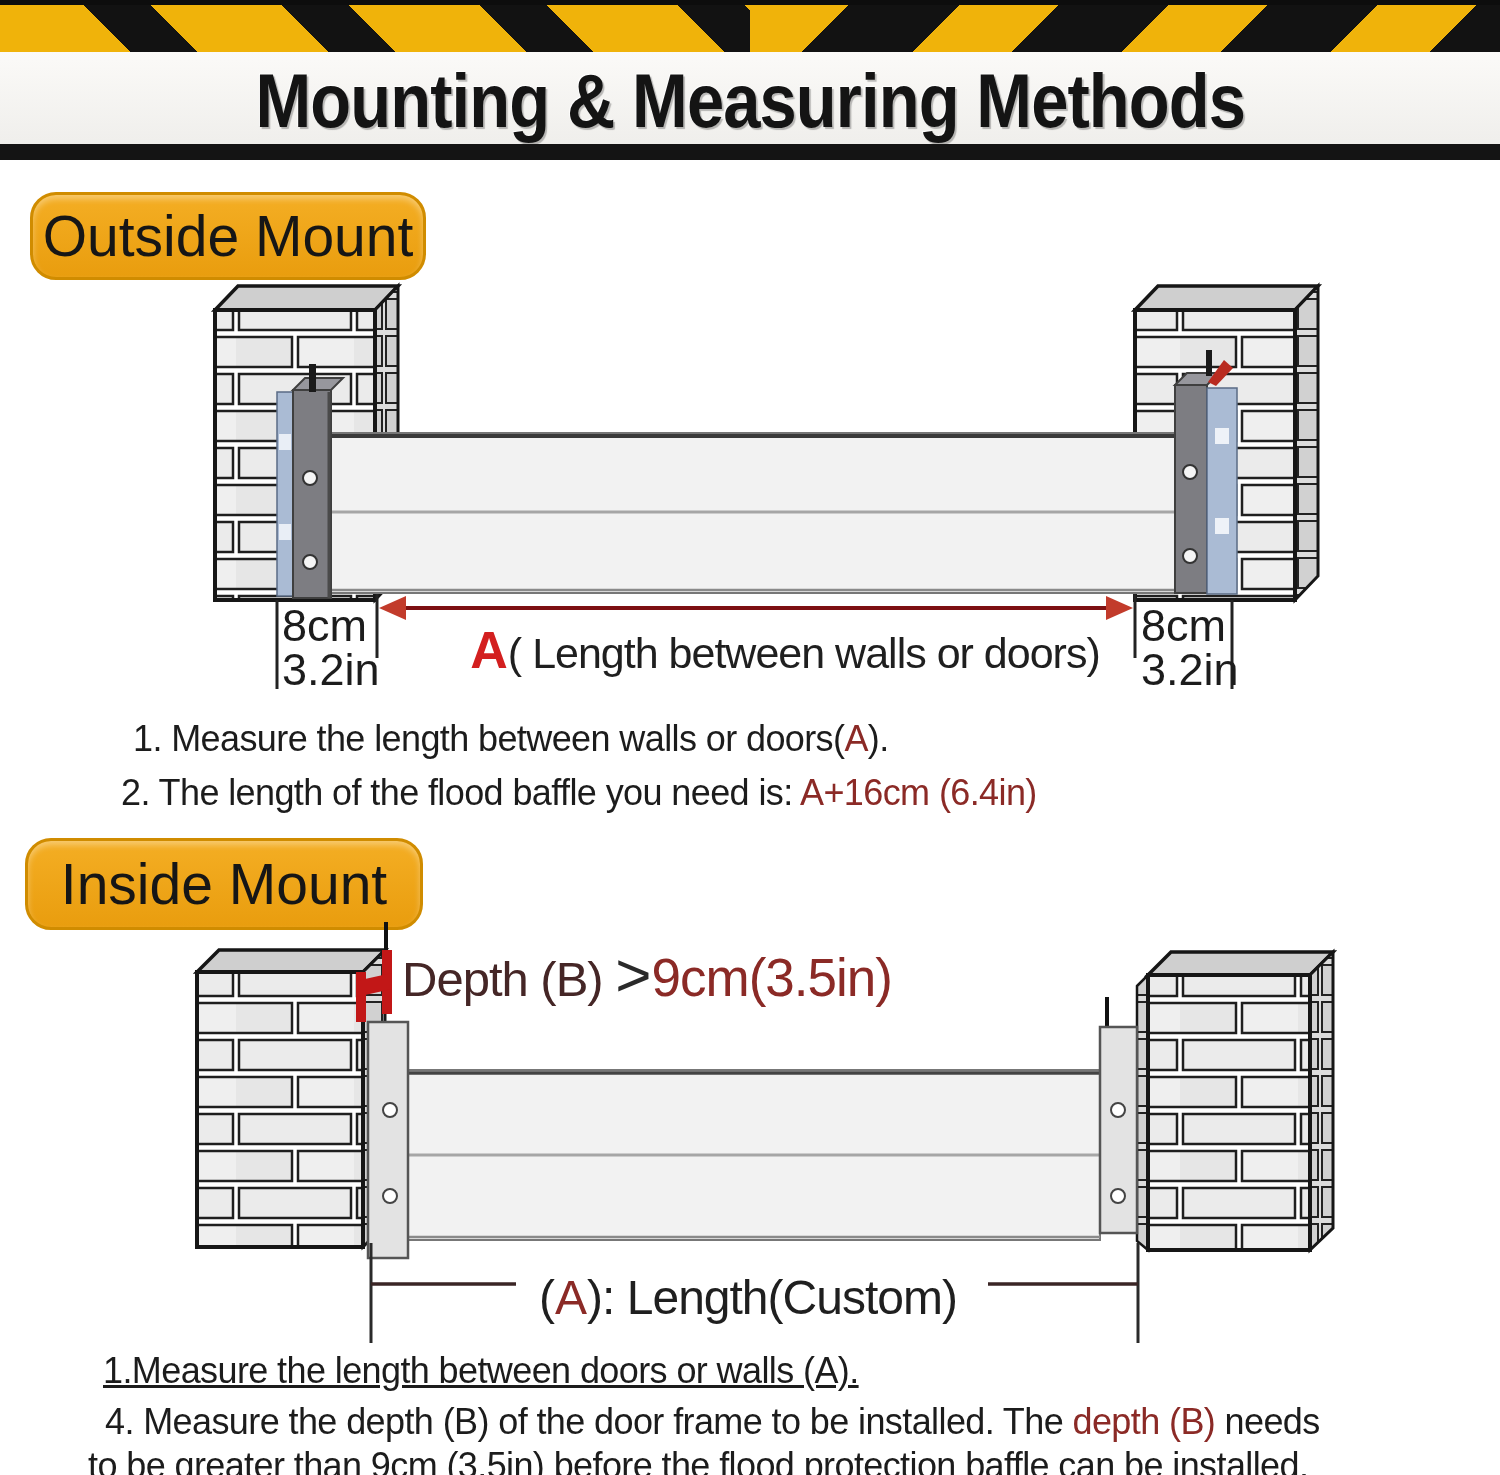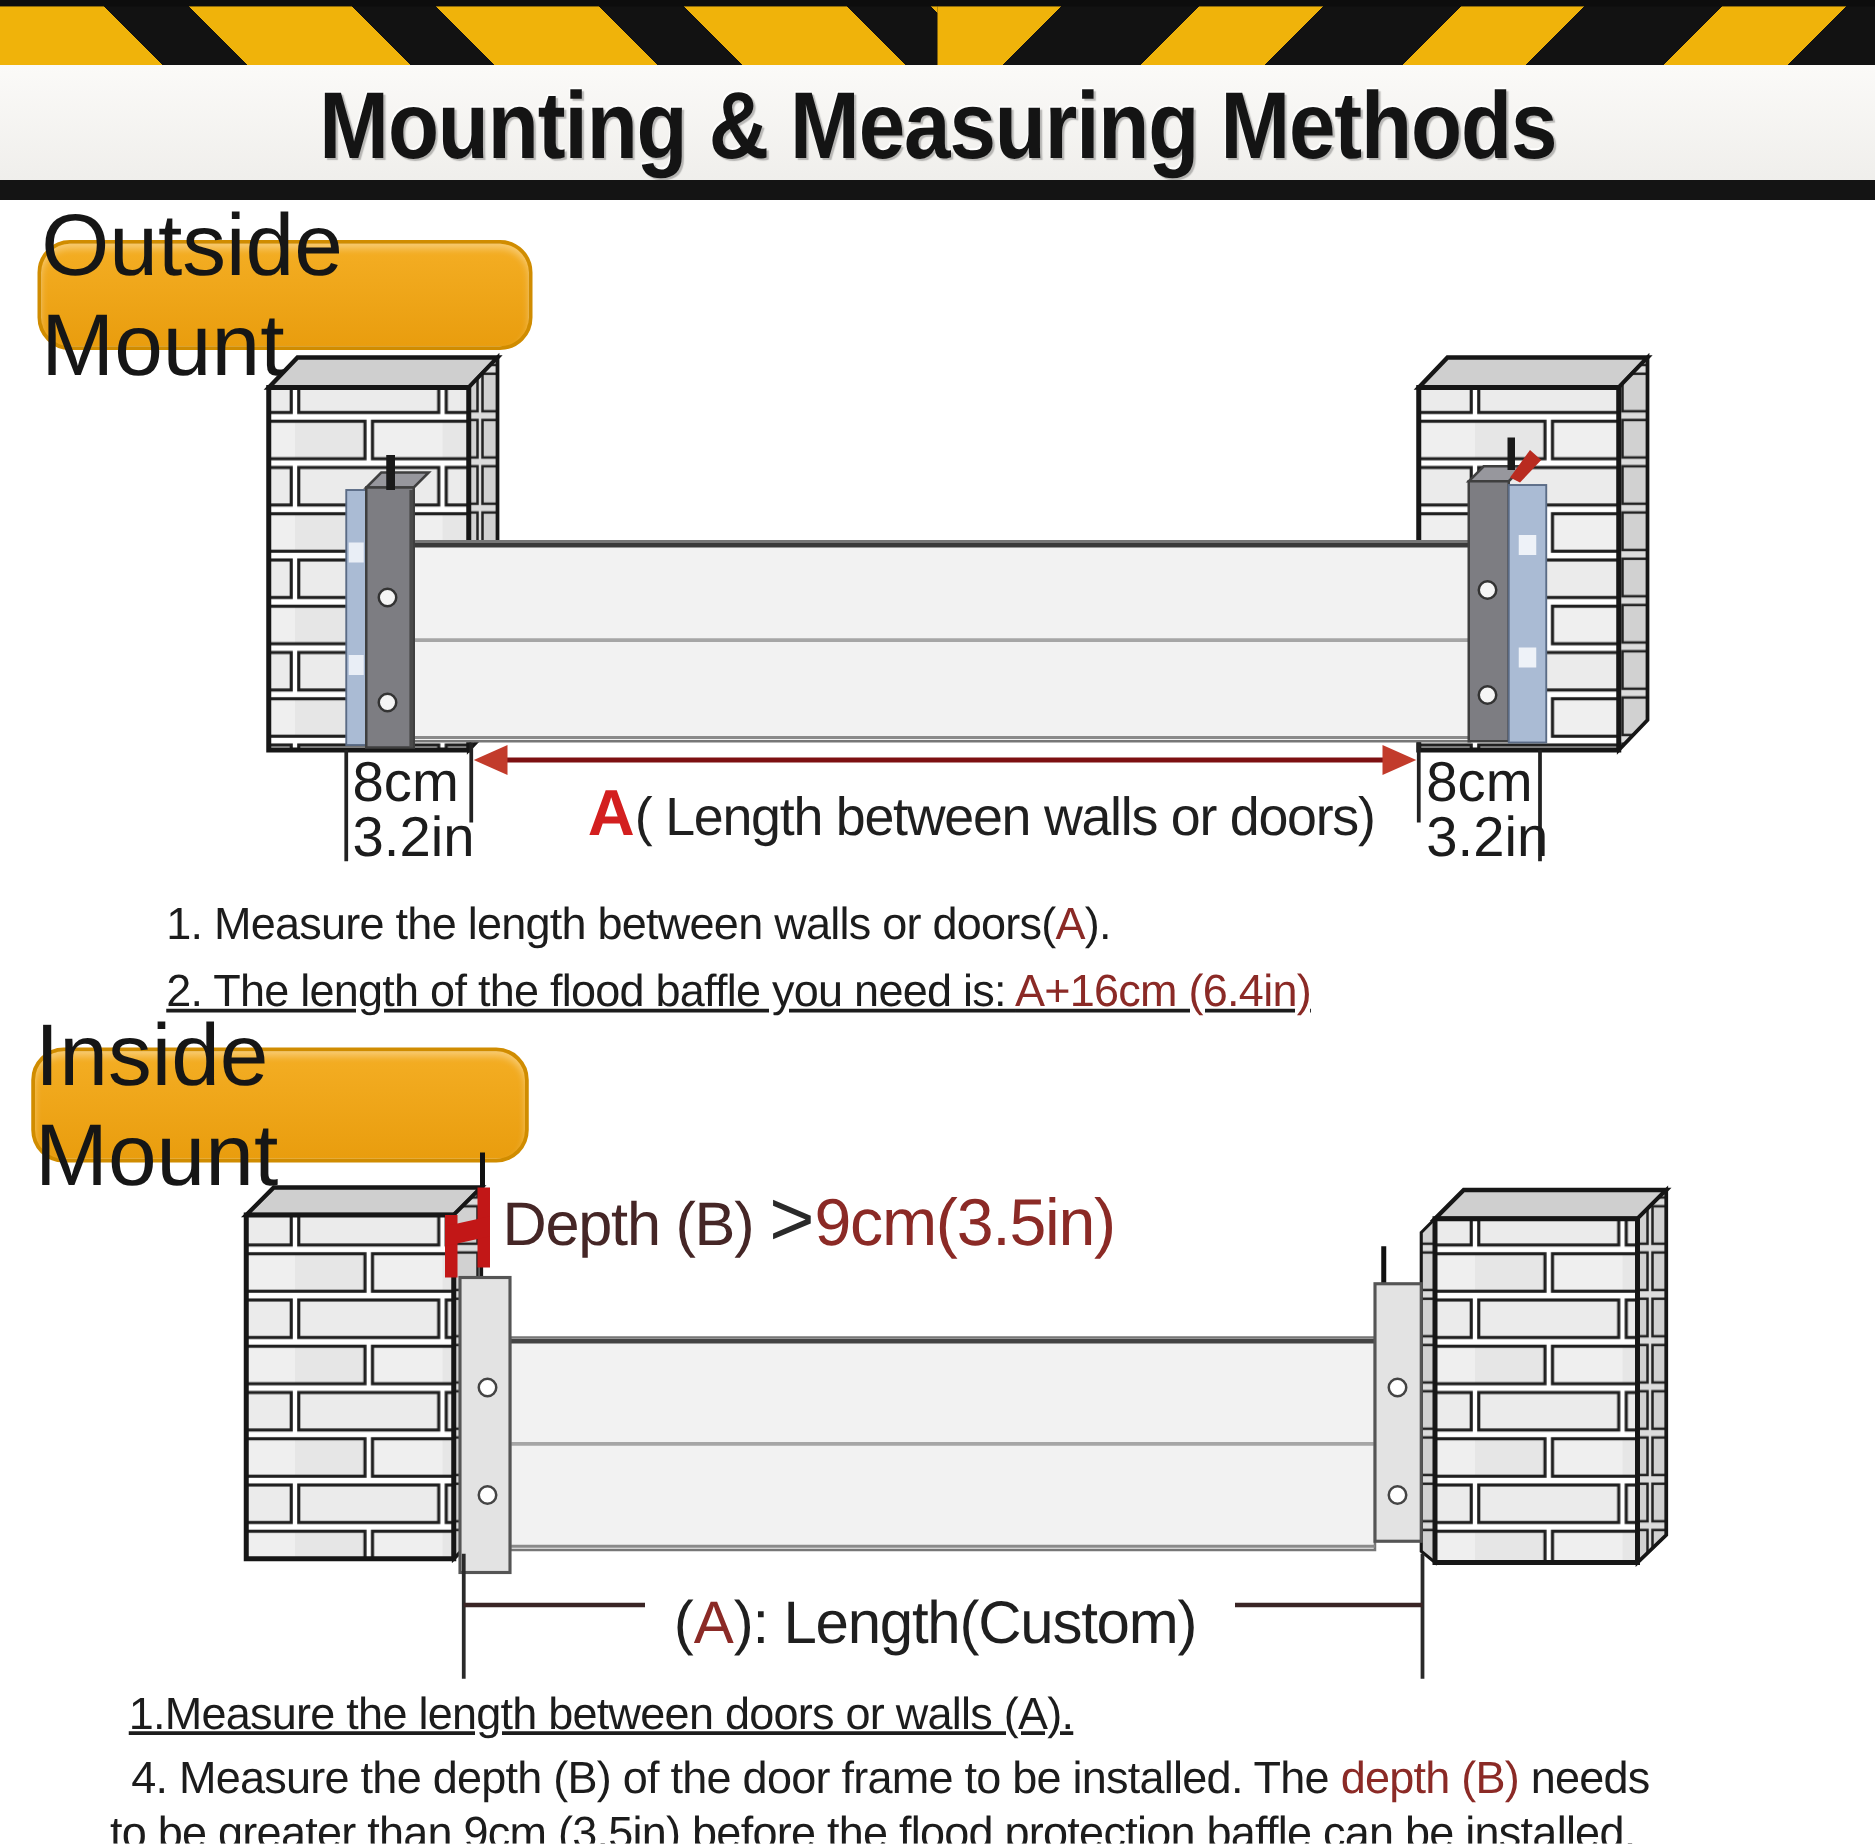--- a/index.html
+++ b/index.html
@@ -25,35 +25,35 @@
               display:flex;align-items:center;justify-content:center;}
   .page-title{font-size:76px;font-weight:bold;letter-spacing:-1px;color:#141414;
               transform:scaleX(.88);white-space:nowrap;
               text-shadow:2px 2px 1px rgba(0,0,0,.25), -1px -1px 0 rgba(255,255,255,.8);}
   .title-rule{position:absolute;left:0;top:144px;width:1500px;height:16px;background:#141414;}
 
   
   .badge{position:absolute;display:flex;align-items:center;justify-content:center;
          background:linear-gradient(180deg,#f4ae24,#e99d0e);
          border:3px solid var(--badge-border);border-radius:26px;box-sizing:border-box;
-         font-size:70px;color:#161616;box-shadow:inset 0 4px 6px rgba(255,255,255,.35);}
+         font-size:57px;color:#161616;box-shadow:inset 0 4px 6px rgba(255,255,255,.35);}
   .badge.outside{left:30px;top:192px;width:396px;height:88px;}
   .badge.inside{left:25px;top:838px;width:398px;height:92px;}
 
   
   svg{position:absolute;left:0;display:block;}
   #svg-outside{top:280px;}
   #svg-inside{top:920px;}
   svg text{font-family:"Liberation Sans", sans-serif;}
 
   
   .step{position:absolute;white-space:nowrap;font-size:36px;letter-spacing:-.6px;color:#1c1c1c;}
   .red{color:var(--maroon-red);}
   .o-s1{left:133px;top:718px;}
-  .o-s2{left:133px;top:772px;text-decoration:underline;}
+  .o-s2{left:121px;top:772px;}
   .i-s1{left:103px;top:1350px;text-decoration:underline;}
   .i-s2a{left:105px;top:1401px;}
   .i-s2b{left:88px;top:1445px;}
 </style>
 </head>
 <body>
 
 <div id="canvas">
 
   <div class="hazard">

